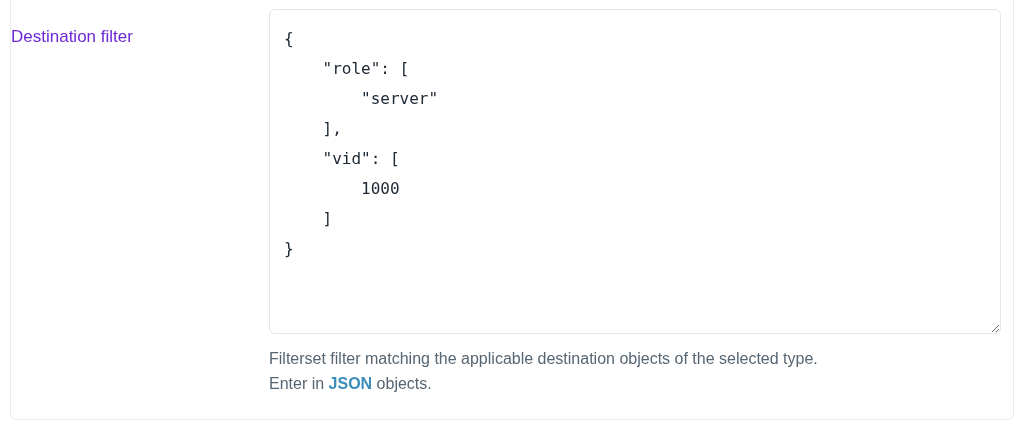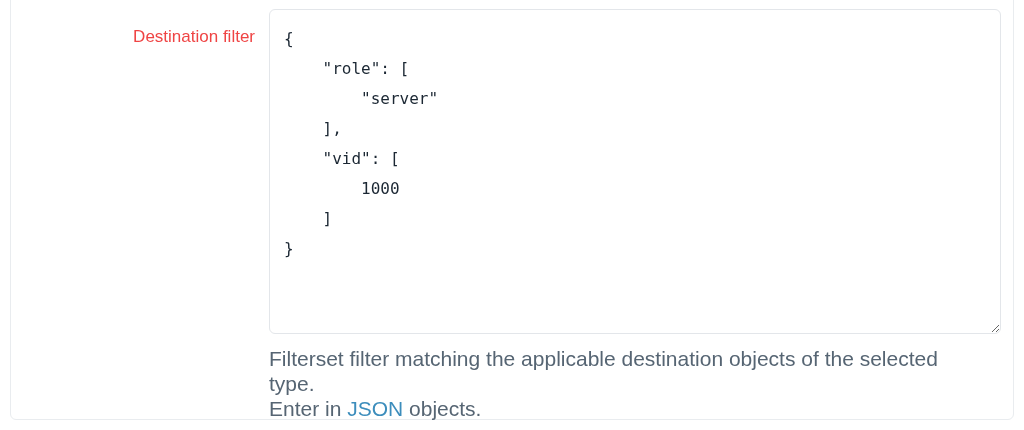--- a/index.html
+++ b/index.html
@@ -32,23 +32,23 @@
     top: 40px;
     width: 100%;
     height: 100%;
   }
 
   .field-label {
     position: absolute;
     left: 0;
     top: 26px;
     width: 244px;
-    text-align: right;
+    text-align: left;
     font-size: 17px;
-    color: #ef4444;
+    color: #6d28d9;
     font-family: "Liberation Sans", sans-serif;
     white-space: nowrap;
   }
 
   .field-control {
     position: absolute;
     left: 258px;
     top: 8px;
     width: 732px;
   }
@@ -70,29 +70,30 @@
     outline: none;
     white-space: pre;
     overflow: auto;
     tab-size: 4;
   }
   .json-textarea::placeholder { color: #adb5bd; }
 
   .help-text {
     margin-top: 12px;
     width: 700px;
-    font-size: 21px;
+    font-size: 16px;
     line-height: 25px;
     color: #566573;
     font-family: "Liberation Sans", sans-serif;
   }
   .help-link {
     color: #3c8dbc;
     text-decoration: none;
     cursor: pointer;
+    font-weight: bold;
   }
 </style>
 </head>
 <body>
 
 <div class="card">
   <div class="form-row">
 
     <label class="field-label">Destination filter</label>
 

